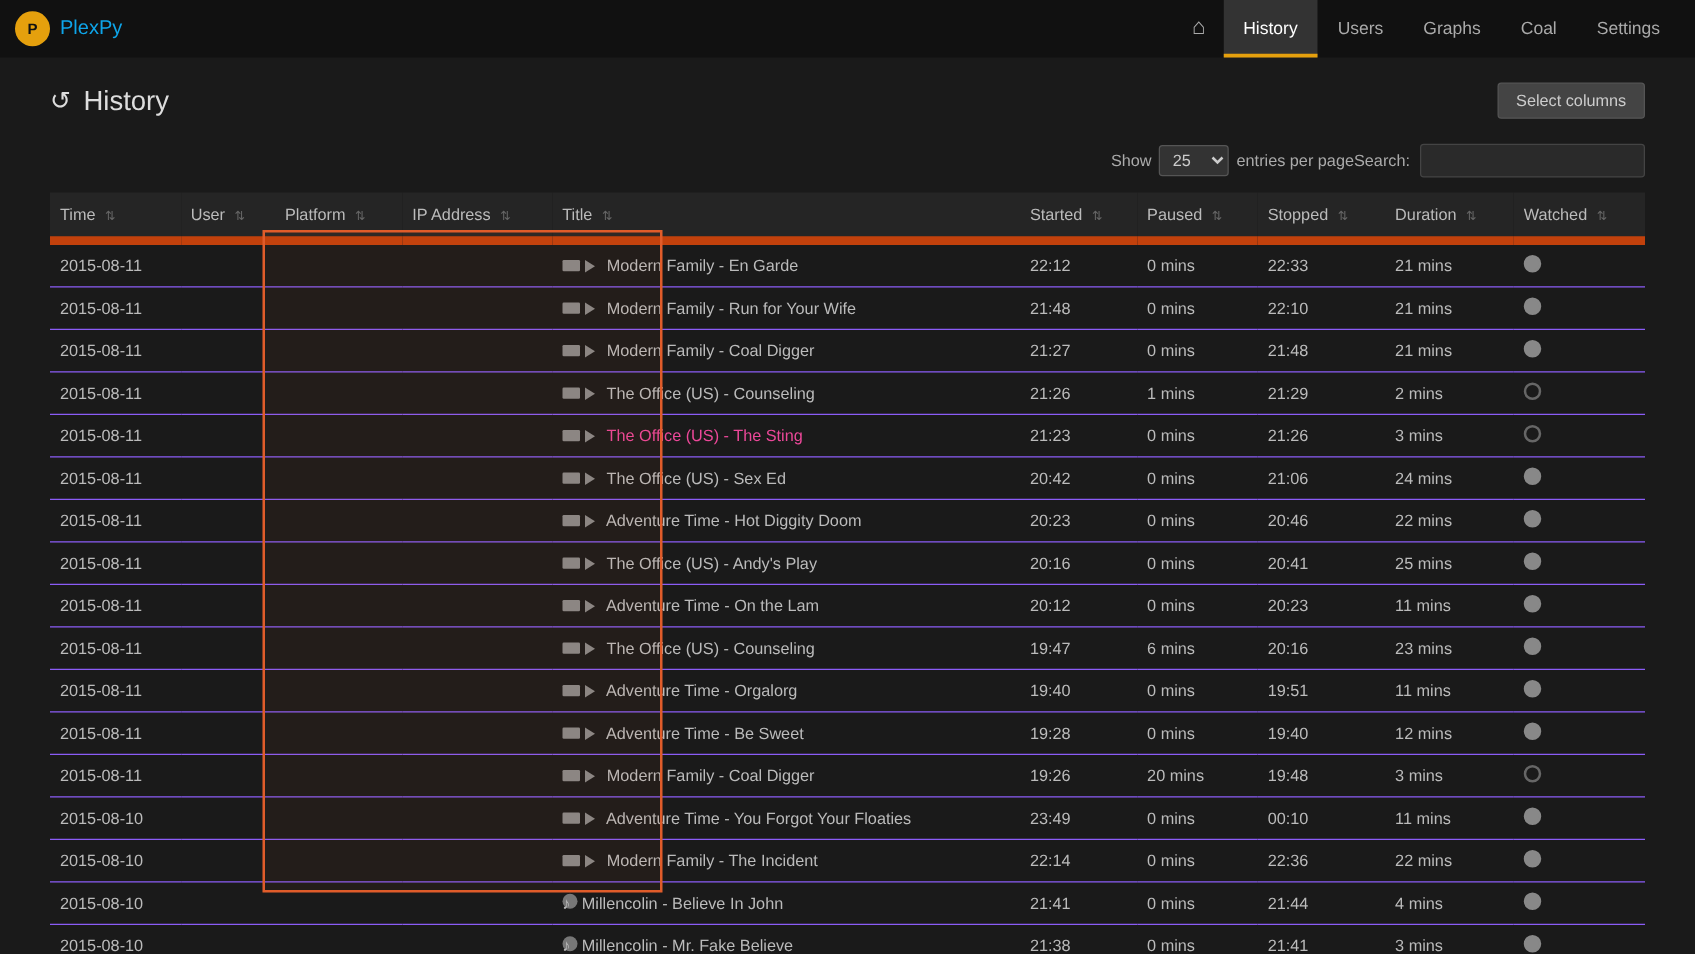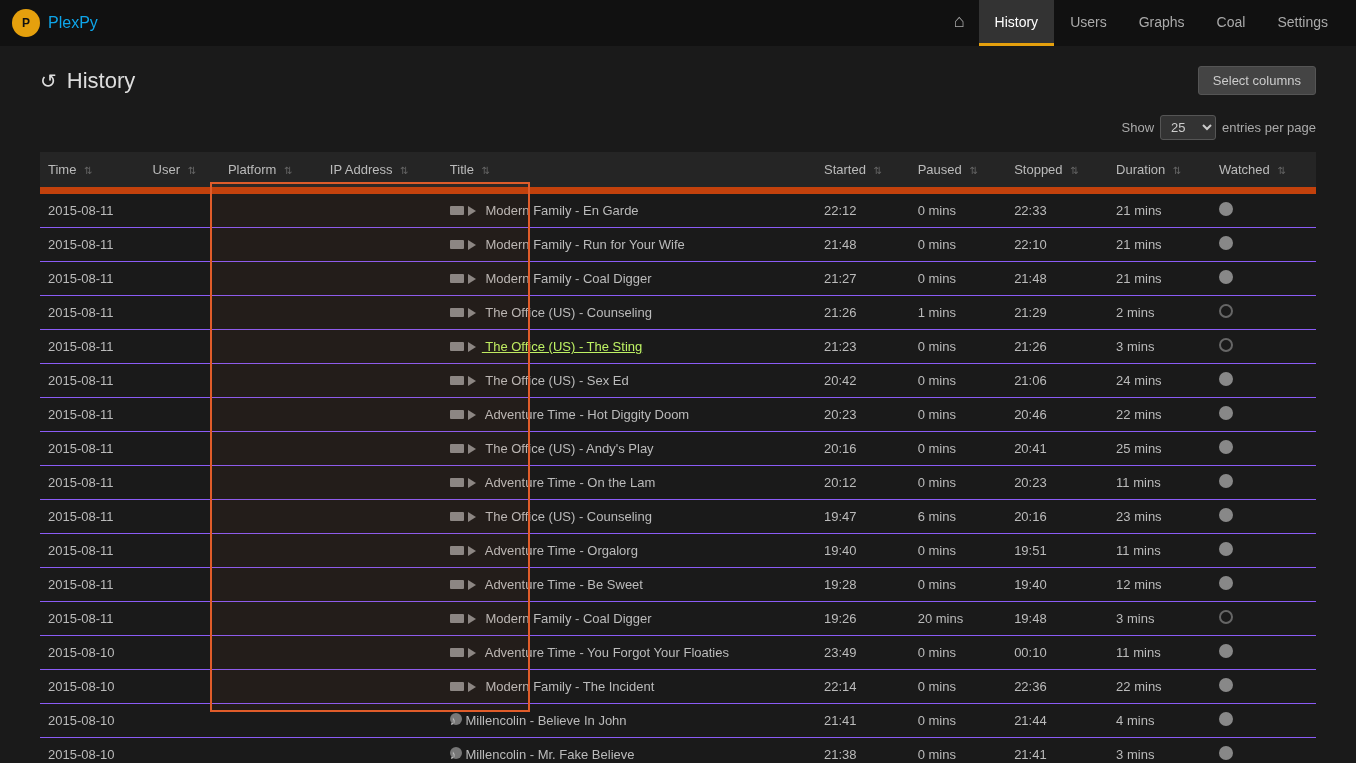--- a/index.html
+++ b/index.html
@@ -149,23 +149,22 @@
       white-space: nowrap;
     }
     .title-cell {
       color: #ccc;
       max-width: 300px;
       white-space: nowrap;
       overflow: hidden;
       text-overflow: ellipsis;
     }
     .title-cell.highlighted {
-      color: #bef264;
+      color: #ec4899;
       cursor: pointer;
-      text-decoration: underline;
     }
     .media-icons {
       display: inline-flex; gap: 2px; align-items: center;
       margin-right: 6px;
     }
     .media-icon {
       width: 14px; height: 10px;
       background: #666;
       border-radius: 2px;
       display: inline-block;
@@ -226,20 +225,24 @@
 
   <div class="table-controls">
     <div class="show-entries">
       <span>Show</span>
       <select>
         <option>25</option>
         <option>50</option>
         <option>100</option>
       </select>
       <span>entries per page</span>
+    </div>
+    <div class="search-box">
+      <span>Search:</span>
+      <input type="text" placeholder="" style="">
     </div>
   </div>
 
   <div class="table-wrapper">
 
     <div class="selection-box" style="left:170px; top:30px; width:320px; height:530px;"></div>
 
     <table class="history-table">
       <thead>
         <tr>

